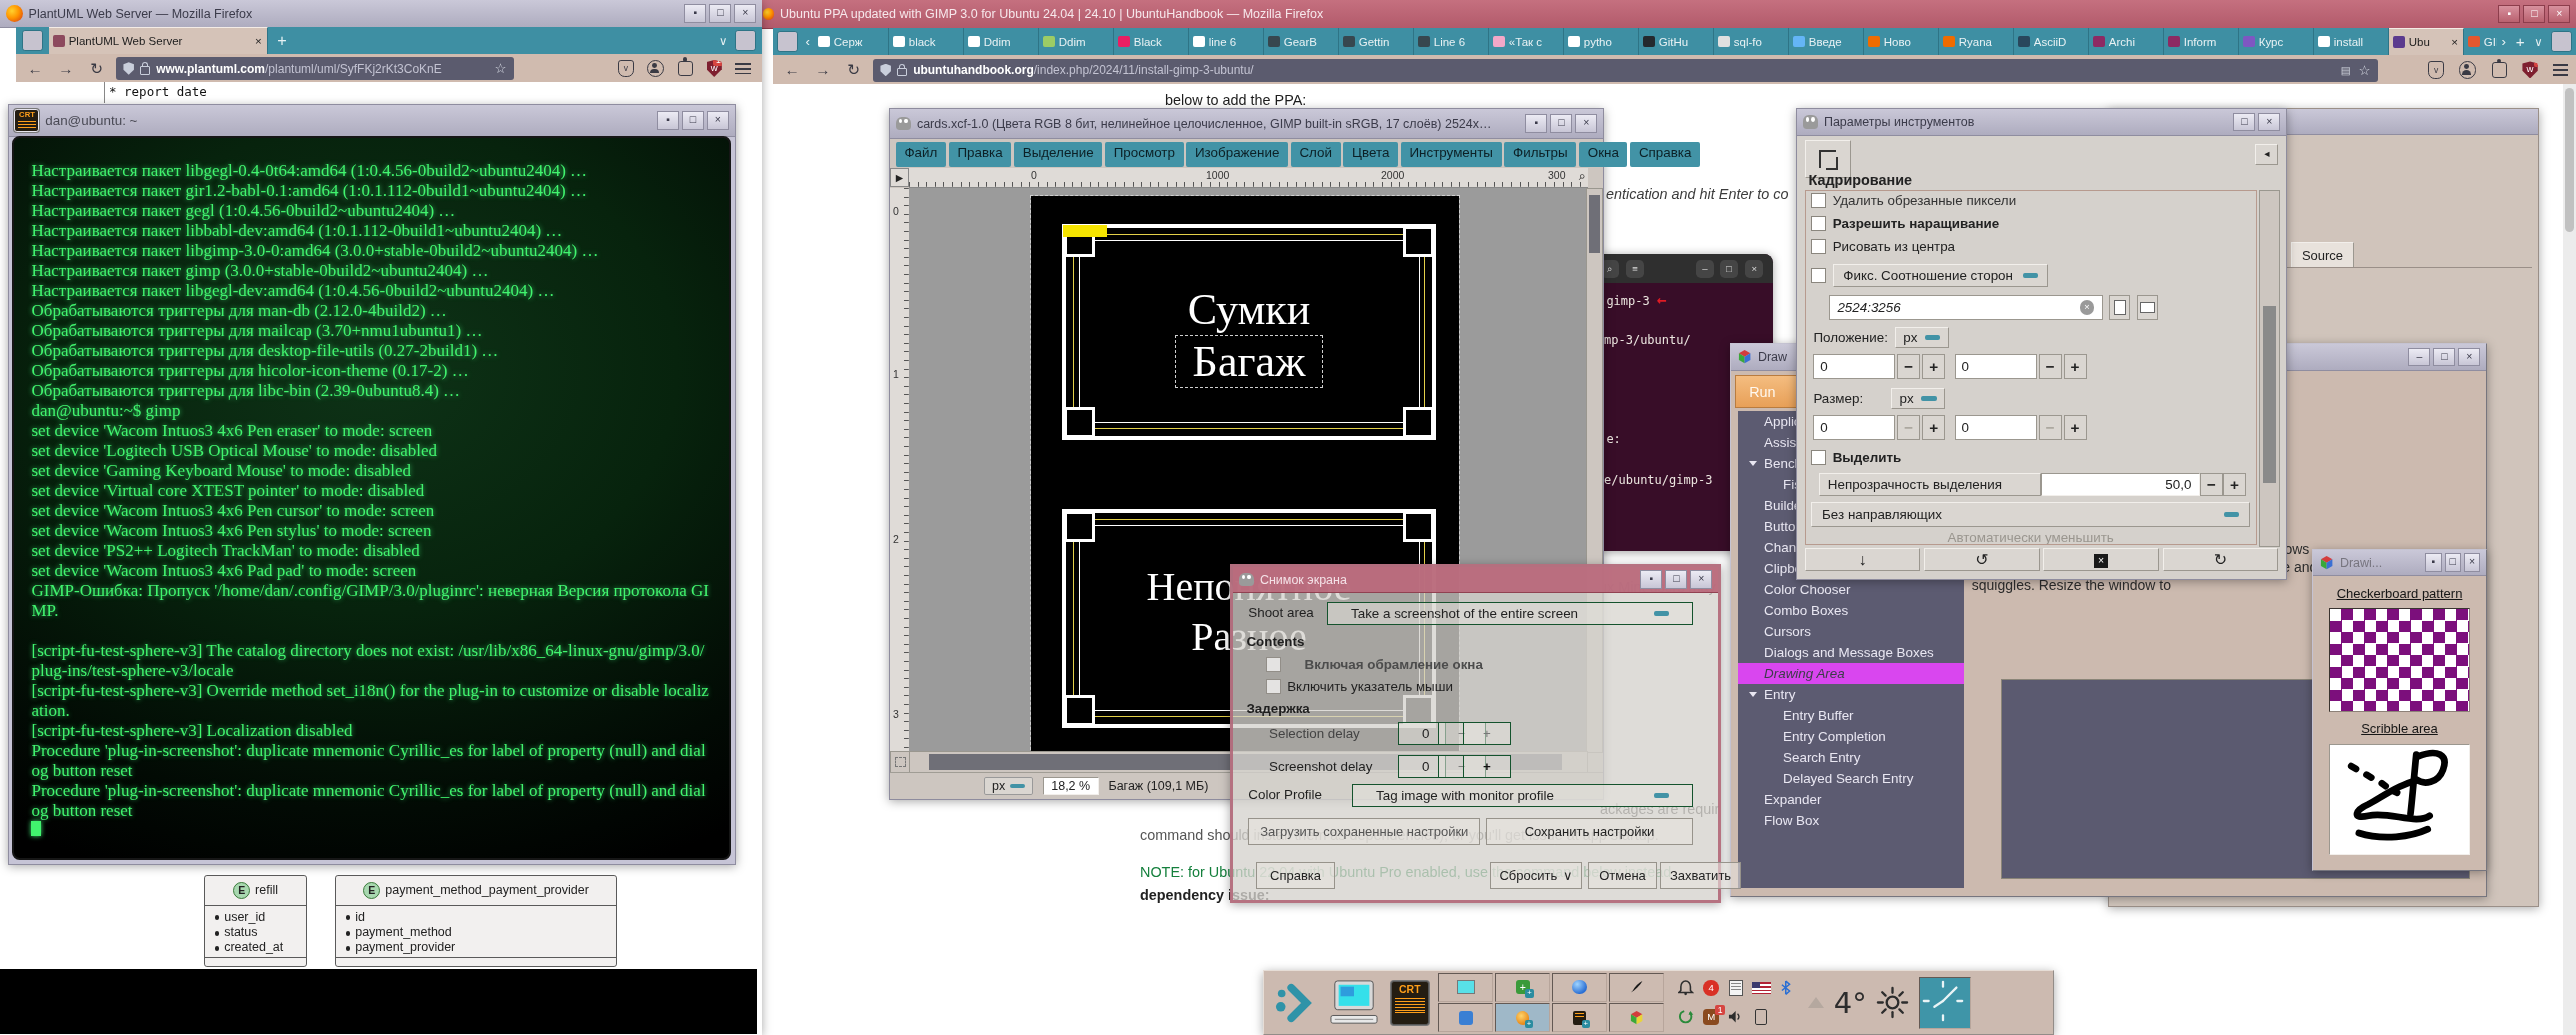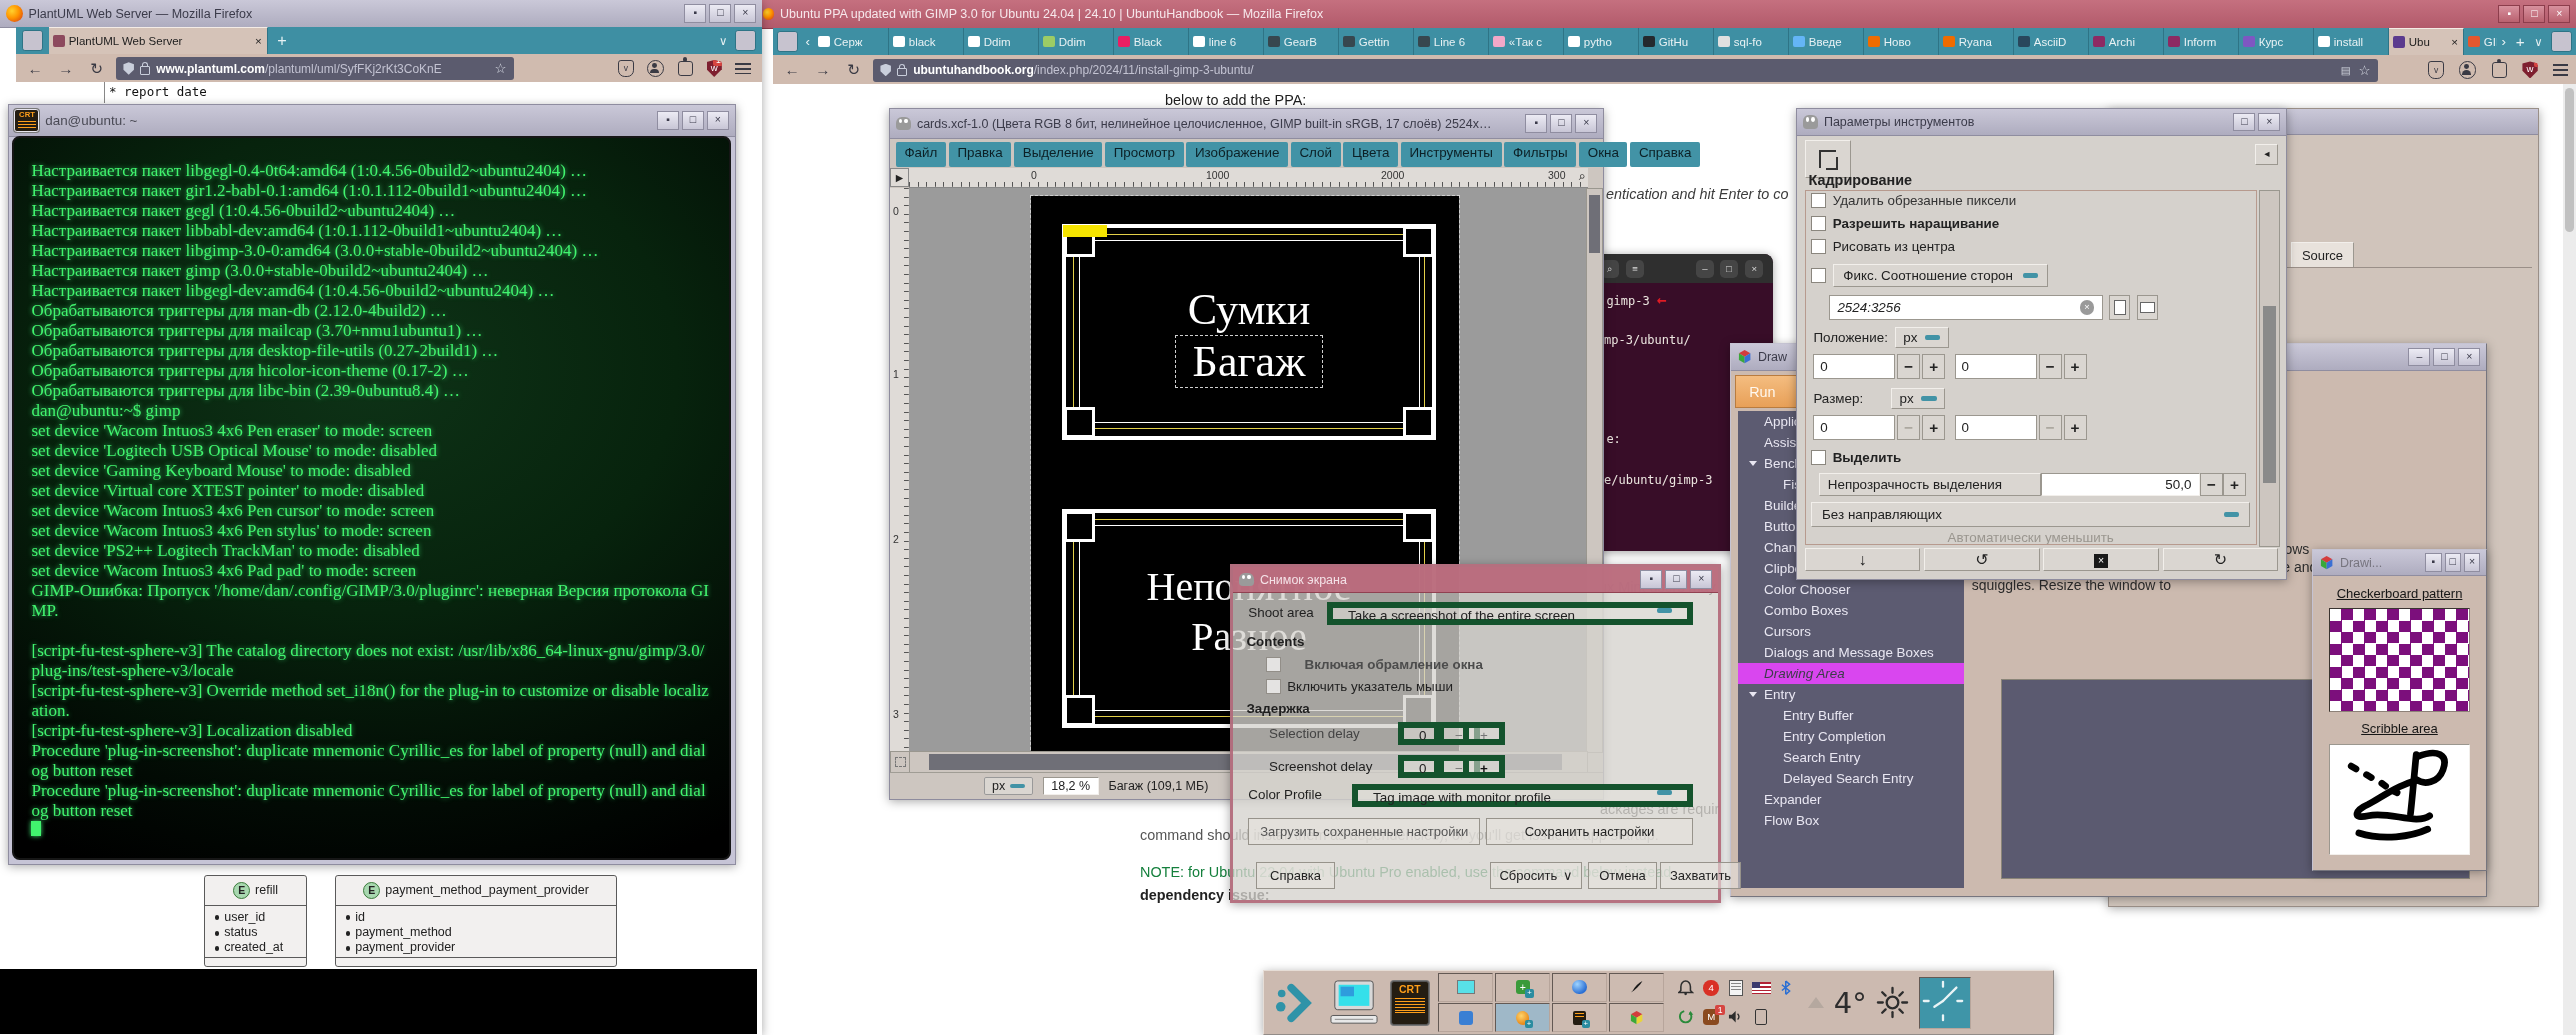--- a/index.html
+++ b/index.html
@@ -118,22 +118,22 @@
   .gtk-item.indent{padding-left:46px;}
   .gtk-item.selected{background:#d946ef;color:#3c3c49;font-style:italic;}
   .tri{width:0;height:0;border-left:4.8px solid transparent;border-right:4.8px solid transparent;
        border-top:5.8px solid #e9e7f2;margin-right:6.7px;margin-left:-15.3px;visibility:hidden;flex:none;}
   .gtk-item.arrow .tri{visibility:visible;}
   .cube{width:15.3px;height:15.3px;flex:none;}
   
   #shot{border:3.8px solid rgba(178,104,121,.92);background:rgba(213,210,205,.78);}
   #shot .tbar{background:rgba(185,105,123,.95);border-bottom:1px solid rgba(140,61,76,.9);color:#f4e2e7;height:25px;}
   #shot .lbl{position:absolute;font-size:13.4px;color:#1f1f1f;}
-  #shot .drop{position:absolute;height:23px;background:rgba(228,225,220,.55);border:6px solid #14532d;
-      display:flex;align-items:flex-start;padding:0 15px;font-size:13.4px;gap:7.7px;box-sizing:border-box;}
+  #shot .drop{position:absolute;height:23px;background:rgba(228,225,220,.55);border:1px solid #14532d;
+      display:flex;align-items:center;padding:0 23px;font-size:13.4px;gap:7.7px;box-sizing:border-box;}
   #shot .btn{position:absolute;height:27px;background:rgba(230,227,222,.6);border:1px solid #97938b;
       font-size:13px;display:flex;align-items:center;justify-content:center;box-sizing:border-box;}
   
   #taskbar{background:#ccbab0;border:1.9px outset #e6ddd6;display:flex;align-items:center;padding:0 9.6px;gap:9.6px;}
   .cellgrid{display:grid;grid-template-columns:repeat(4,55px);grid-auto-rows:29px;gap:1.9px;}
   .cell{border:1.9px inset #b7a59b;display:flex;align-items:center;justify-content:center;background:#cdbbb1;box-sizing:border-box;}
   .cell.hl{background:#9fb8c8;}
   .tray{display:grid;grid-template-columns:repeat(5,25px);grid-auto-rows:29px;align-items:center;justify-items:center;}
   .clockw{width:50px;height:50px;background:#3f95a8;border:1.9px inset #b7a59b;}
   

